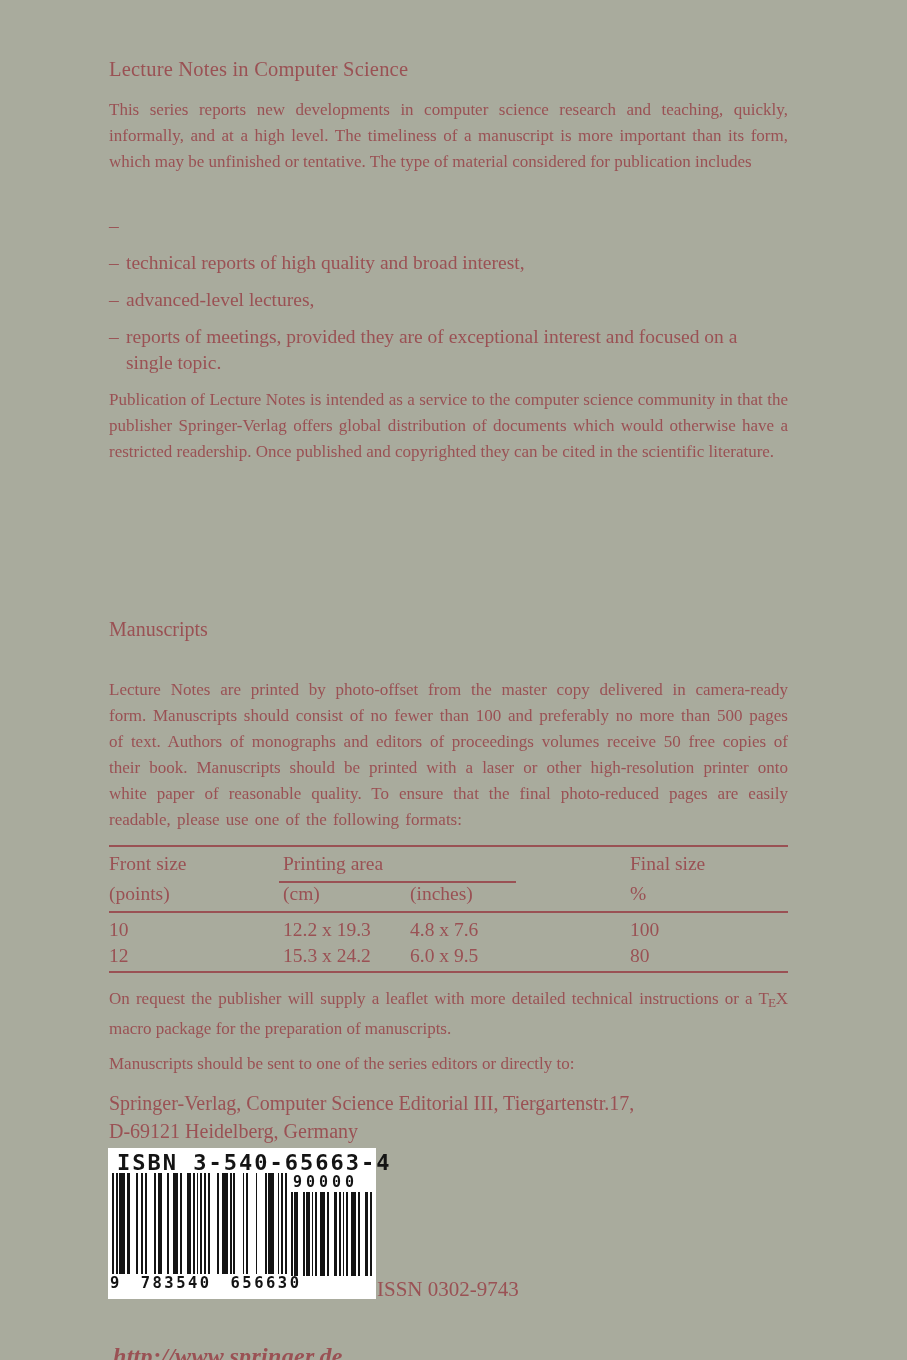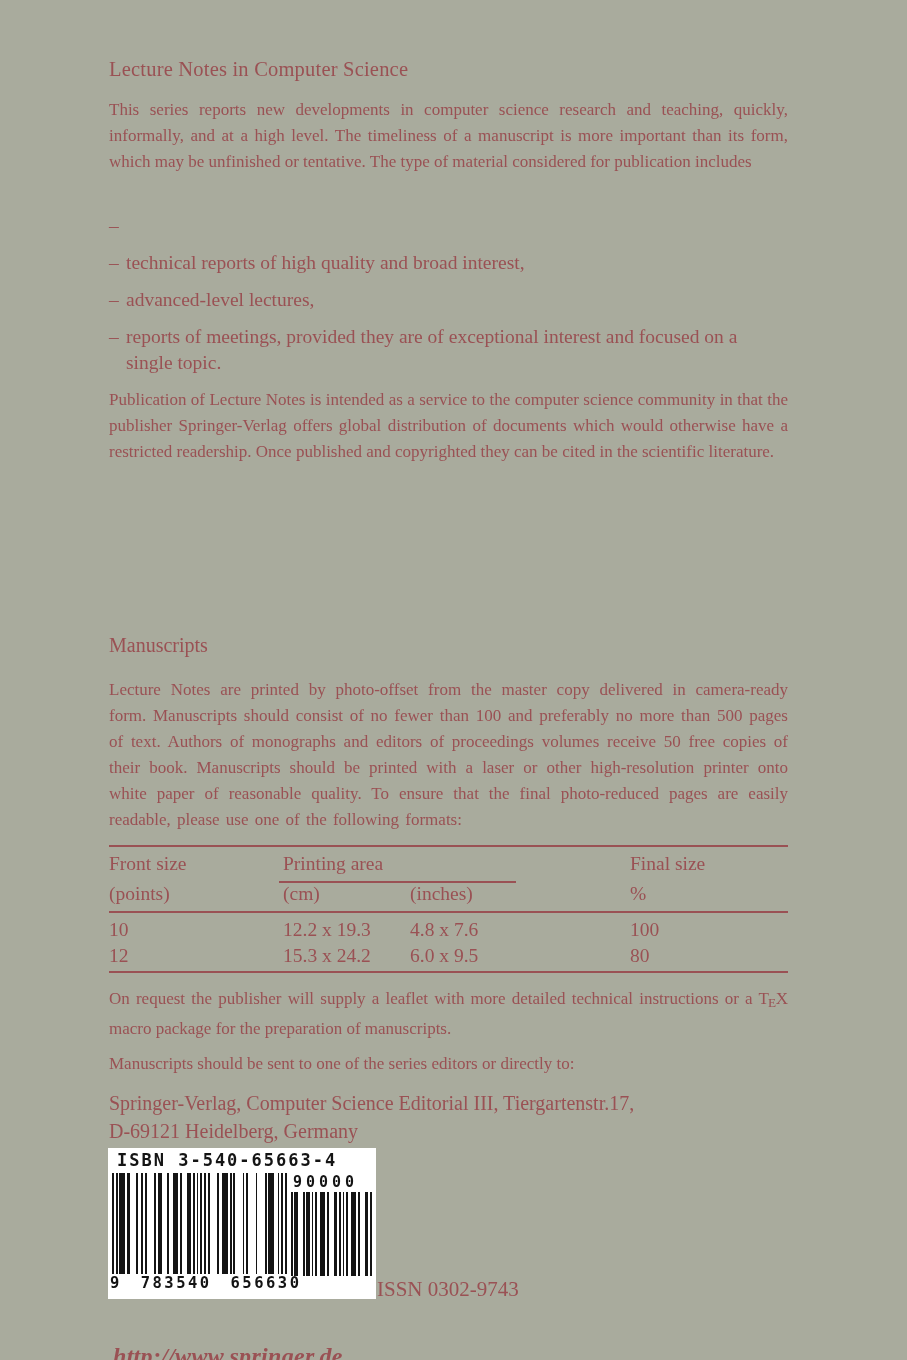--- a/index.html
+++ b/index.html
@@ -25,21 +25,21 @@
   .body{
     left:109px;width:679px;margin:0;
     font-size:17px;line-height:26px;
     text-align:justify;
   }
   .p1{top:97px;}
   .bullets{left:109px;top:213px;width:679px;}
   .bullet{display:flex;margin-bottom:11px;font-size:19.5px;line-height:26px;}
   .bullet .dash{width:17px;flex:0 0 17px;}
   .p2{top:387px;}
-  .h2{left:109px;top:618px;font-size:20px;margin-top:16px;}
+  .h2{left:109px;top:618px;font-size:20px;}
   .p3{top:677px;word-spacing:2px;}
   .fmt-table{left:109px;top:845px;width:679px;height:129px;font-size:19.5px;}
   .rule{position:absolute;left:0;width:679px;border-top:2px solid var(--ink);}
   .rule.top{top:0;}
   .rule.mid{top:66px;}
   .rule.bot{top:126px;}
   .cell{position:absolute;white-space:nowrap;}
   .r1{top:8px;}
   .r2{top:38px;}
   .d1{top:74px;}
@@ -52,21 +52,21 @@
   .group-underline span{padding-left:4px;}
   .p4{top:986px;}
   .p5{top:1051px;}
   .texE{font-size:0.78em;vertical-align:-0.24em;margin-left:-0.08em;margin-right:-0.02em;}
   .address{left:109px;top:1089px;width:679px;font-size:20px;line-height:28px;}
   .barcode-box{
     left:108px;top:1148px;width:268px;height:151px;
     background:var(--bar-bg);
     font-family:"DejaVu Sans Mono",monospace;color:var(--bar-ink);
   }
-  .isbn-label{position:absolute;left:9px;top:2px;font-size:17px;font-weight:bold;letter-spacing:2px;white-space:nowrap;}
+  .isbn-label{position:absolute;left:9px;top:2px;font-size:22px;font-weight:bold;letter-spacing:2px;white-space:nowrap;}
   .ean13{position:absolute;left:4px;top:25px;}
   .supp-label{position:absolute;left:185px;top:25px;font-size:15px;font-weight:bold;letter-spacing:4px;white-space:nowrap;}
   .ean5{position:absolute;left:183px;top:44px;}
   .ean-digits{position:absolute;left:2px;top:126px;font-size:15.5px;font-weight:bold;letter-spacing:2.5px;word-spacing:7px;white-space:nowrap;}
   .issn{left:377px;top:1277px;font-size:21px;}
   .url{left:113px;top:1343px;font-size:24px;font-style:italic;font-weight:bold;letter-spacing:0.3px;text-decoration:none;color:var(--ink);display:block;}
 </style>
 </head>
 <body>
 

